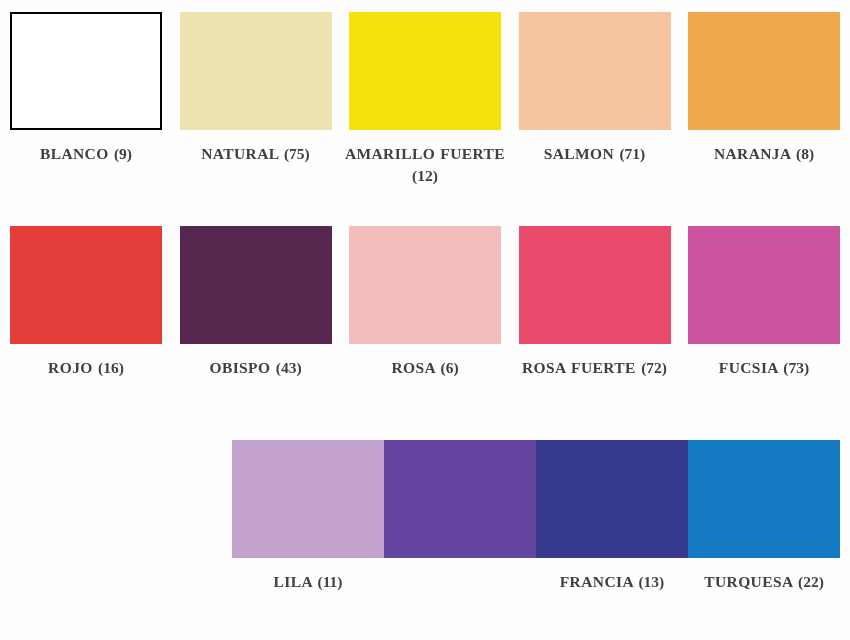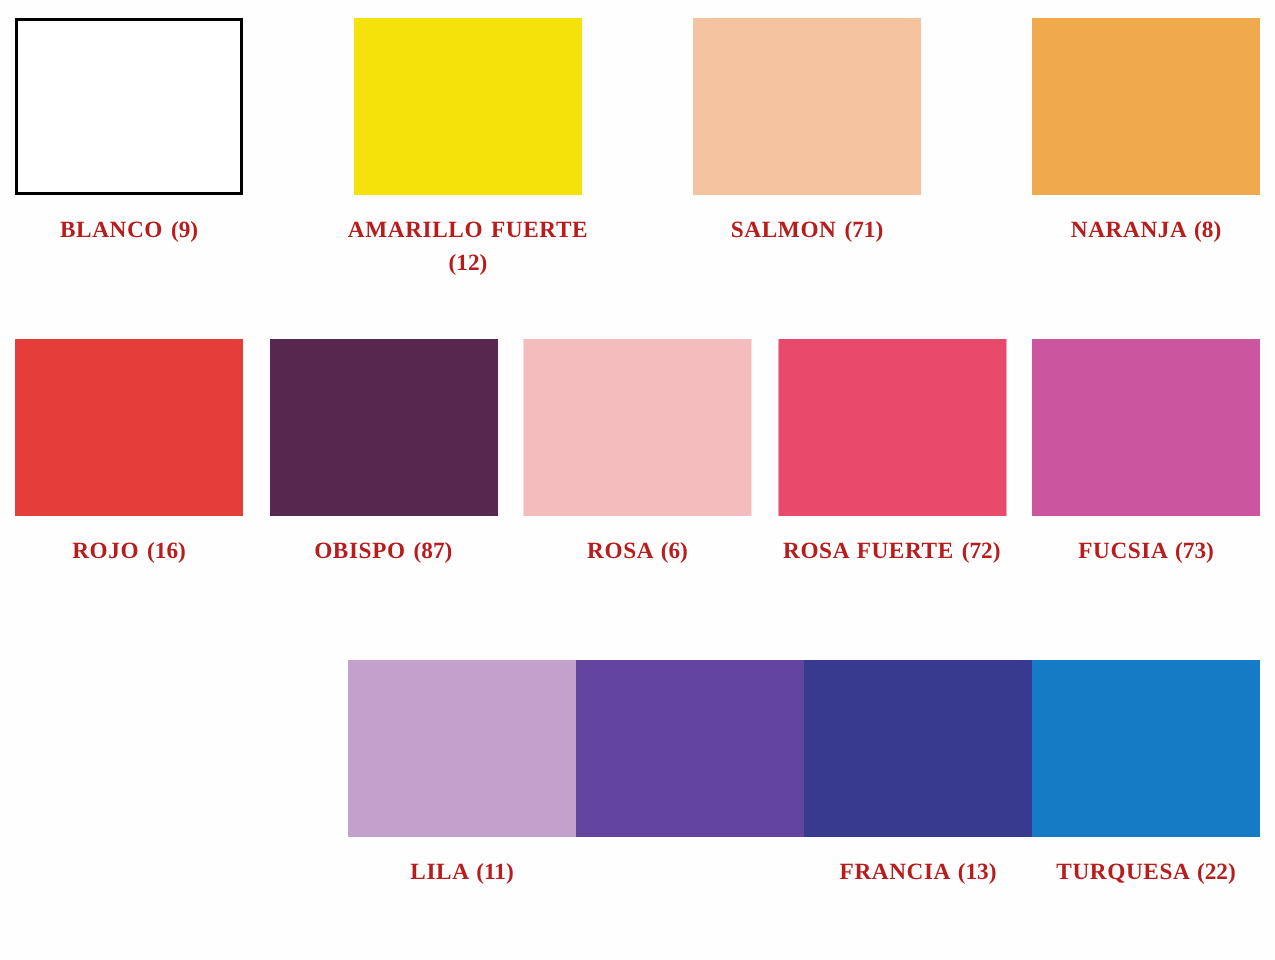--- a/index.html
+++ b/index.html
@@ -49,37 +49,41 @@
   .swatch-chip.bordered {
     border: 2px solid #000000;
   }
   .swatch-caption {
     margin-top: 13px;
     text-align: center;
     font-weight: bold;
     font-size: 15.5px;
     line-height: 1.42;
     letter-spacing: 0.4px;
-    color: #b91c1c;
+    color: #404040;
     width: 170px;
     word-spacing: 1px;
   }
   .swatch-caption .code {
     font-weight: bold;
     letter-spacing: 0px;
   }
 </style>
 </head>
 <body style="background: rgb(254, 254, 254);">
 
 <div class="palette-sheet" id="palette-sheet">
     <div class="swatch-row">
       <div class="swatch-cell">
         <div class="swatch-chip bordered" style="background-color: rgb(255, 255, 255);"></div>
         <div class="swatch-caption"><span class="name">BLANCO</span> <span class="code">(9)</span></div>
+      </div>
+      <div class="swatch-cell">
+        <div class="swatch-chip" style="background-color: rgb(237, 227, 174);"></div>
+        <div class="swatch-caption"><span class="name">NATURAL</span> <span class="code">(75)</span></div>
       </div>
       <div class="swatch-cell">
         <div class="swatch-chip" style="background-color: rgb(245, 226, 10);"></div>
         <div class="swatch-caption"><span class="name">AMARILLO FUERTE</span> <span class="code">(12)</span></div>
       </div>
       <div class="swatch-cell">
         <div class="swatch-chip" style="background-color: rgb(246, 195, 160);"></div>
         <div class="swatch-caption"><span class="name">SALMON</span> <span class="code">(71)</span></div>
       </div>
       <div class="swatch-cell">
@@ -87,21 +91,21 @@
         <div class="swatch-caption"><span class="name">NARANJA</span> <span class="code">(8)</span></div>
       </div>
     </div>
     <div class="swatch-row">
       <div class="swatch-cell">
         <div class="swatch-chip" style="background-color: rgb(229, 62, 58);"></div>
         <div class="swatch-caption"><span class="name">ROJO</span> <span class="code">(16)</span></div>
       </div>
       <div class="swatch-cell">
         <div class="swatch-chip" style="background-color: rgb(87, 39, 79);"></div>
-        <div class="swatch-caption"><span class="name">OBISPO</span> <span class="code">(87)</span></div>
+        <div class="swatch-caption"><span class="name">OBISPO</span> <span class="code">(43)</span></div>
       </div>
       <div class="swatch-cell">
         <div class="swatch-chip" style="background-color: rgb(245, 188, 190);"></div>
         <div class="swatch-caption"><span class="name">ROSA</span> <span class="code">(6)</span></div>
       </div>
       <div class="swatch-cell">
         <div class="swatch-chip" style="background-color: rgb(232, 74, 107);"></div>
         <div class="swatch-caption"><span class="name">ROSA FUERTE</span> <span class="code">(72)</span></div>
       </div>
       <div class="swatch-cell">

